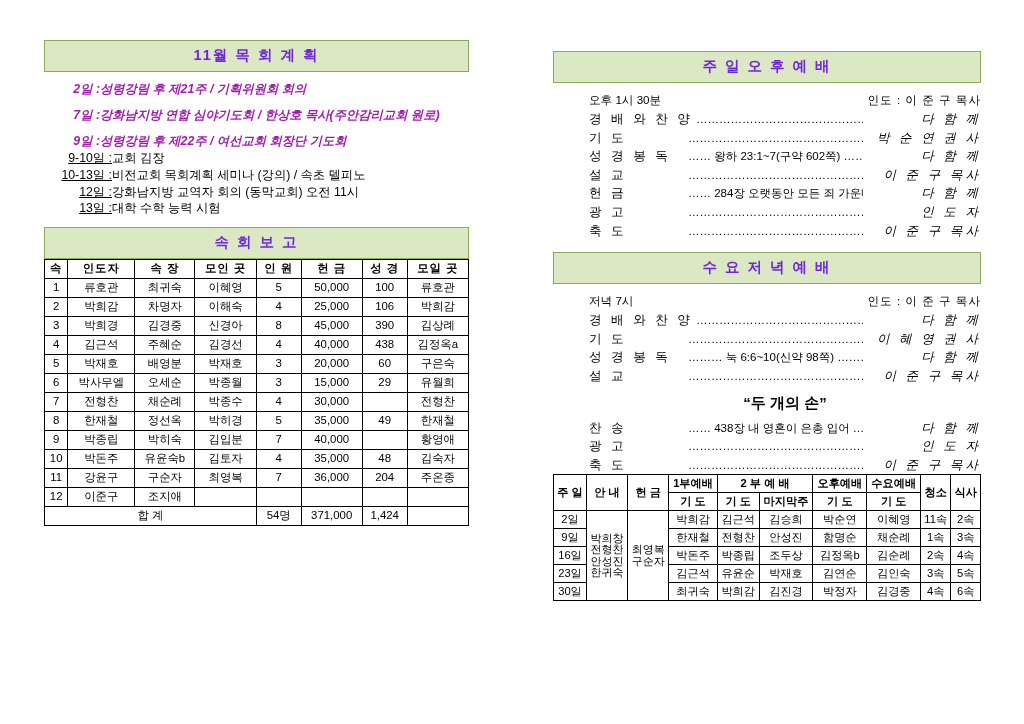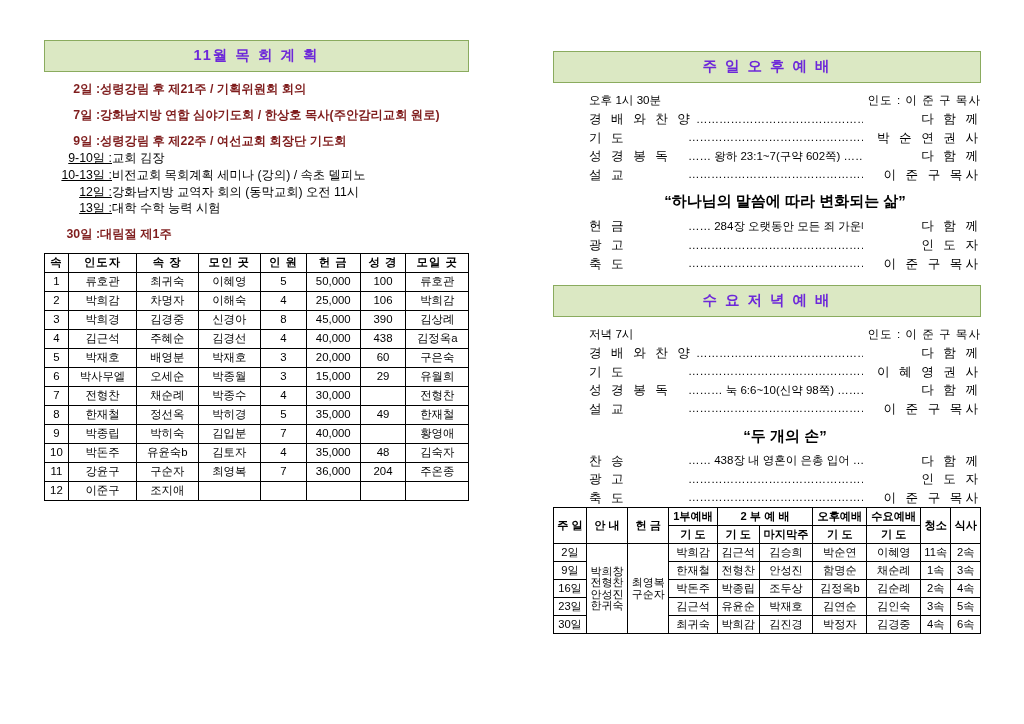--- a/index.html
+++ b/index.html
@@ -43,21 +43,21 @@
     margin-top: 9px;
     padding-left: 4px;
   }
   .sched .row {
     font-size: 12.3px;
     line-height: 1.05;
     padding: 2px 0;
     white-space: nowrap;
   }
   .sched .row.gap { margin-top: 9px; }
-  .sched .row.green { color: #7f1d1d; font-weight: bold; }
+  .sched .row.green { color: #a21caf; font-weight: bold; font-style: italic; }
   .sched .d { display: inline-block; text-align: right; }
   .sched .t { display: inline-block; }
 
   .sched .indent1 .d { width: 52px; }
   .sched .indent2 .d { width: 64px; text-decoration: underline; }
 
   
   .sokhoe-wrap { margin-top: 10px; }
   table.grid {
     border-collapse: collapse;
@@ -71,21 +71,21 @@
     height: 19px;
     line-height: 1.05;
     white-space: nowrap;
   }
   table.grid th { font-weight: bold; letter-spacing: 1px; }
 
   
   .wbody { margin-top: 7px; margin-left: 36px; }
   .wline {
     display: flex;
-    align-items: center;
+    align-items: flex-end;
     font-size: 12.6px;
     line-height: 1.0;
     padding: 3px 0;
     white-space: nowrap;
   }
   .wline .lbl {
     letter-spacing: 3px;
     flex: 0 0 auto;
     min-width: 96px;
   }
@@ -94,20 +94,21 @@
     overflow: hidden;
     white-space: nowrap;
     padding: 0 3px;
     font-size: 11.5px;
   }
   .wline .rgt {
     flex: 0 0 auto;
     letter-spacing: 3px;
     text-align: right;
     min-width: 118px;
+    font-style: italic;
   }
   .toprow {
     display: flex;
     justify-content: space-between;
     font-size: 11.6px;
     padding: 3px 0 2px;
   }
   .toprow .right { letter-spacing: 1px; }
   .sermon {
     text-align: center;
@@ -154,24 +155,24 @@
     <div class="bar">11월  목 회 계 획</div>
 
     <div class="sched" id="schedule-list">
         <div class="row indent1 green"><span class="d">2일 :</span><span class="t"> 성령강림 후 제21주 / 기획위원회 회의</span></div>
         <div class="row indent1 green gap"><span class="d">7일 :</span><span class="t"> 강화남지방 연합 심야기도회 / 한상호 목사(주안감리교회 원로)</span></div>
         <div class="row indent1 green gap"><span class="d">9일 :</span><span class="t"> 성령강림 후 제22주 / 여선교회 회장단 기도회</span></div>
         <div class="row indent2"><span class="d">9-10일 :</span><span class="t"> 교회 김장</span></div>
         <div class="row indent2"><span class="d">10-13일 :</span><span class="t"> 비전교회 목회계획 세미나 (강의) / 속초 델피노</span></div>
         <div class="row indent2"><span class="d">12일 :</span><span class="t"> 강화남지방 교역자 회의 (동막교회) 오전 11시</span></div>
         <div class="row indent2"><span class="d">13일 :</span><span class="t"> 대학 수학 능력 시험</span></div>
-        <div class="row indent1 green gap"><span class="d">30일 :</span><span class="t"> 대림절 제1주</span></div>
       </div>
 
     <div class="sokhoe-wrap">
+      <div class="bar">속 회 보 고</div>
       <table class="grid" id="sokhoe-table">
           <thead>
             <tr>
               <th>속</th>
               <th>인도자</th>
               <th>속  장</th>
               <th>모인 곳</th>
               <th>인 원</th>
               <th>헌  금</th>
               <th>성  경</th>
@@ -292,20 +293,27 @@
             <tr>
               <td>12</td>
               <td>이준구</td>
               <td>조지애</td>
               <td></td>
               <td></td>
               <td></td>
               <td></td>
               <td></td>
             </tr>
+            <tr>
+              <td colspan="4">합    계</td>
+              <td>54명</td>
+              <td>371,000</td>
+              <td>1,424</td>
+              <td></td>
+            </tr>
           </tbody>
         </table>
     </div>
 
   </div>
 
   <div class="col-right">
 
     <div>
       <div class="bar">주 일 오 후 예 배</div>
@@ -329,21 +337,20 @@
               <span class="lbl">성 경 봉 독</span>
               <span class="mid">…… 왕하 23:1~7(구약 602쪽) ……</span>
               <span class="rgt">다    함    께</span>
             </div>
             <div class="wline">
               <span class="lbl">설         교</span>
               <span class="mid">…………………………………………………………………</span>
               <span class="rgt">이 준 구 목사</span>
             </div>
           </div>
-        <div class="sermon">“하나님의 말씀에 따라 변화되는 삶”</div>
         <div id="sunday-lines2">
             <div class="wline">
               <span class="lbl">헌         금</span>
               <span class="mid">…… 284장 오랫동안 모든 죄 가운데 빠져 …</span>
               <span class="rgt">다    함    께</span>
             </div>
             <div class="wline">
               <span class="lbl">광         고</span>
               <span class="mid">…………………………………………………………………</span>
               <span class="rgt">인    도    자</span>

